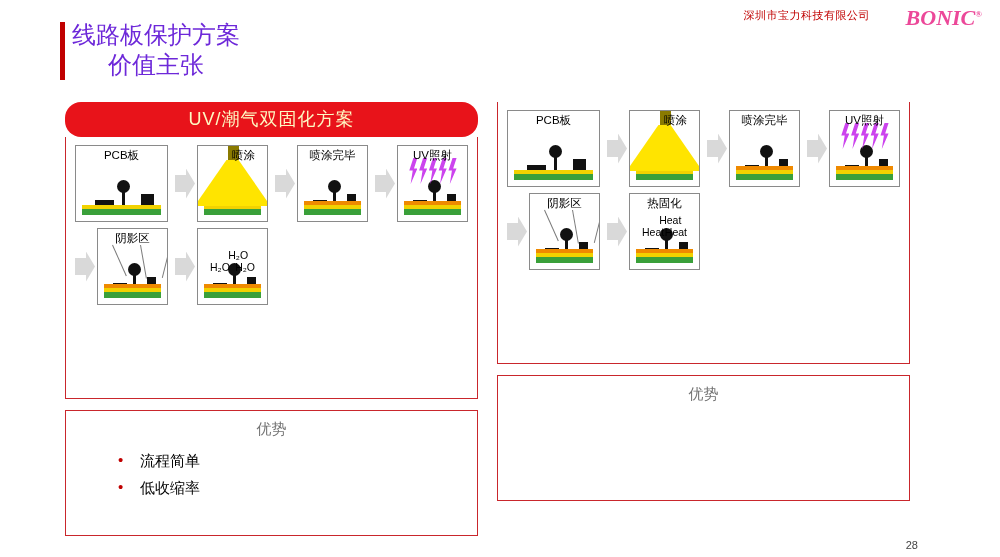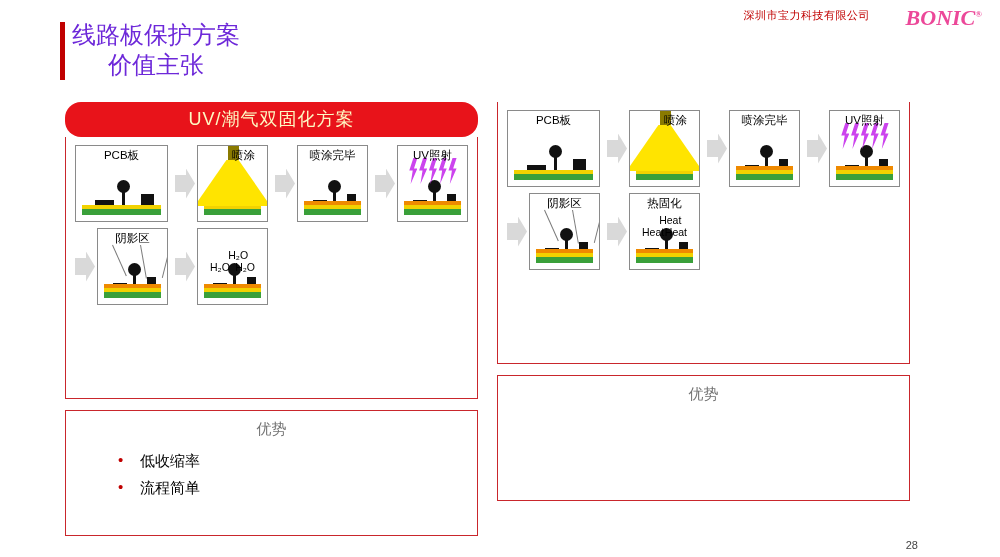--- a/index.html
+++ b/index.html
@@ -438,22 +438,22 @@
             </div>
           </div>
         </div>
 
       </div>
     </div>
 
     <div class="adv-box">
       <div class="adv-title">优势</div>
       <ul class="adv-list">
+        <li>流程简单</li>
         <li>低收缩率</li>
-        <li>流程简单</li>
       </ul>
     </div>
   </div>
 
   <div class="panel right">
     <div class="panel-body">
       <div class="grid">
 
         <div class="cell nopad">
           <div class="cell-frame">

